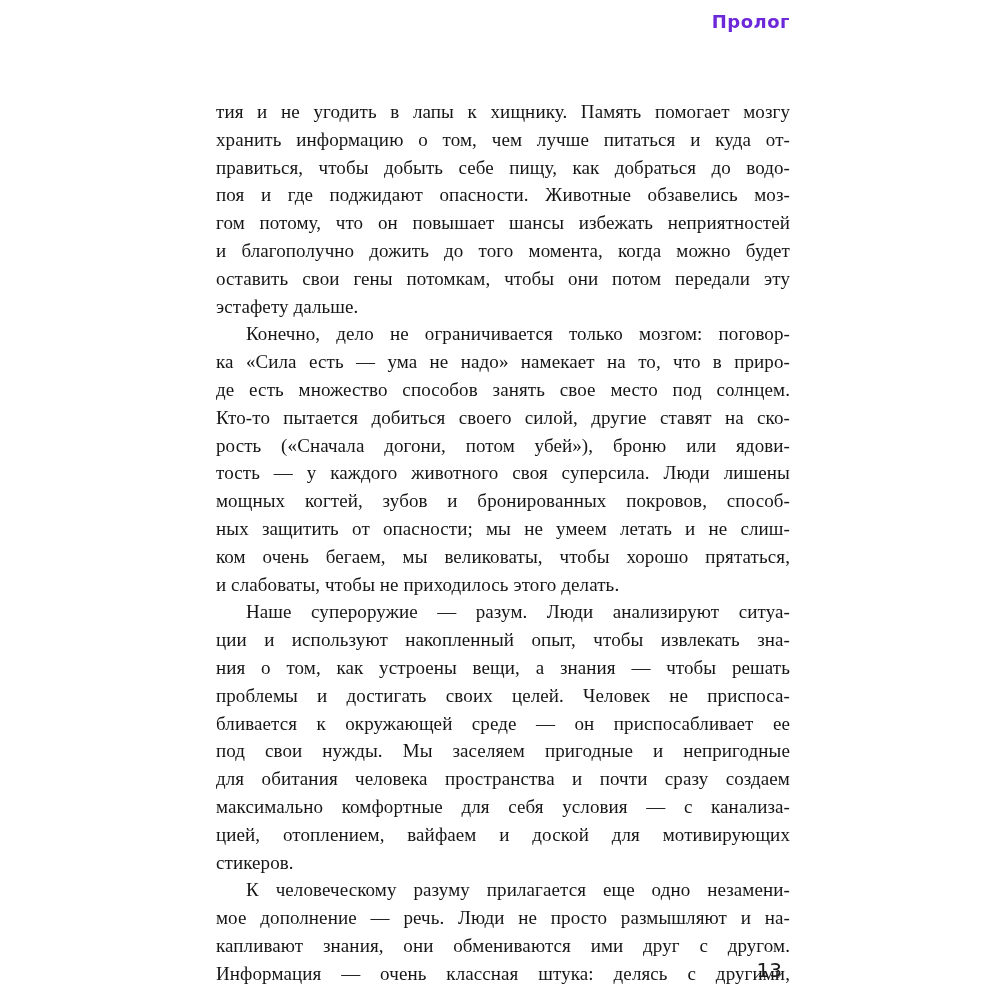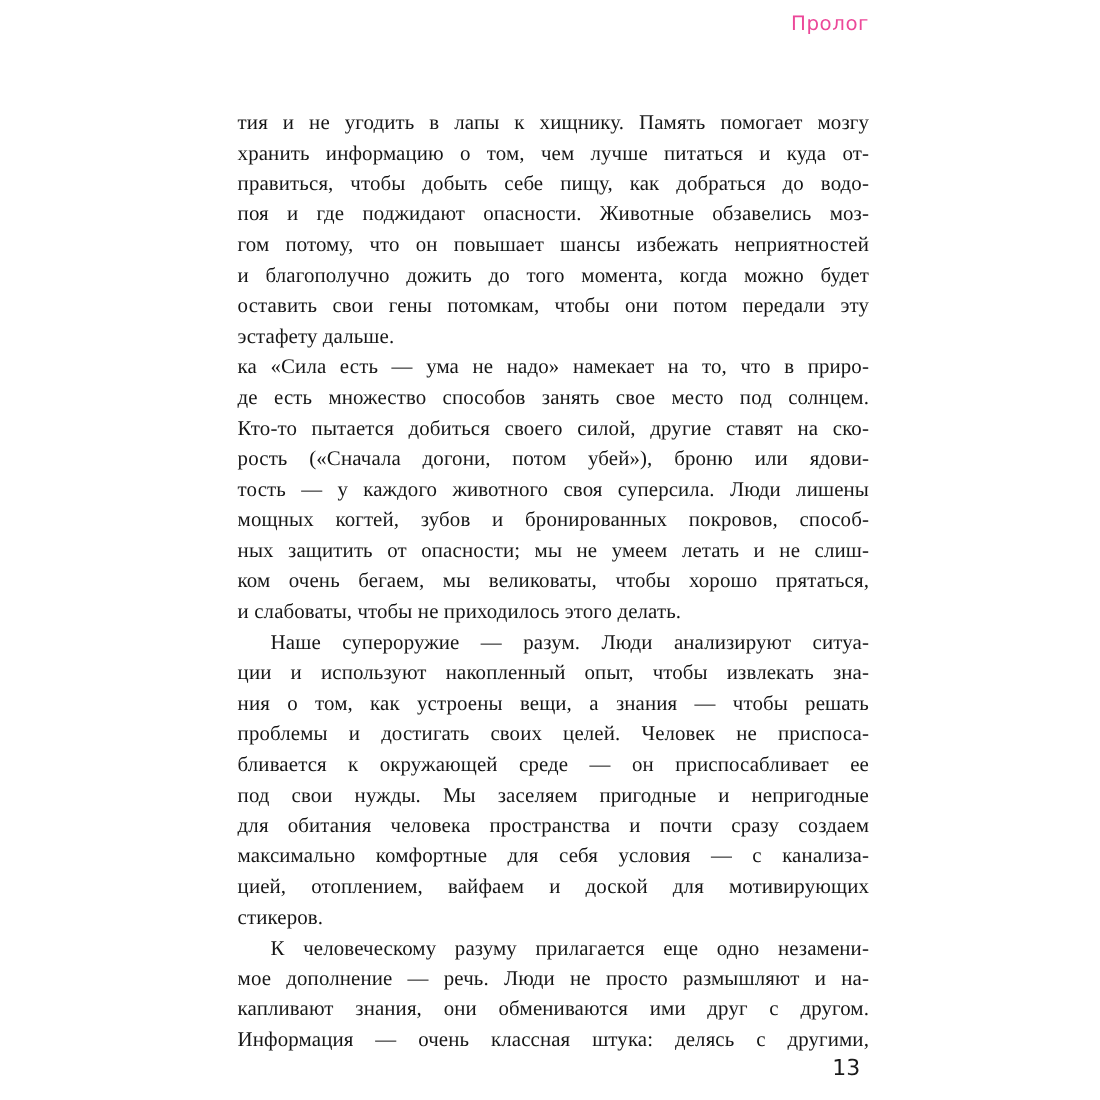--- a/index.html
+++ b/index.html
@@ -9,24 +9,24 @@
     height: 1000px;
     background: #ffffff;
     overflow: hidden;
     font-family: "Liberation Serif", "DejaVu Serif", serif;
   }
   .running-header {
     position: absolute;
     top: 11px;
     right: 210px;
     font-family: "DejaVu Sans", "Liberation Sans", sans-serif;
-    font-weight: 400;
+    font-weight: 700;
     font-size: 18px;
     letter-spacing: 0.5px;
-    color: #ec4899;
+    color: #6d28d9;
   }
   .page-text {
     position: absolute;
     top: 55px;
     left: 216px;
     width: 574px;
     font-size: 19px;
     line-height: 27.8px;
     color: #161616;
     letter-spacing: 0.1px;
@@ -61,20 +61,21 @@
         <div class="line">тия и не угодить в лапы к хищнику. Память помогает мозгу</div>
         <div class="line">хранить информацию о том, чем лучше питаться и куда от-</div>
         <div class="line">правиться, чтобы добыть себе пищу, как добраться до водо-</div>
         <div class="line">поя и где поджидают опасности. Животные обзавелись моз-</div>
         <div class="line">гом потому, что он повышает шансы избежать неприятностей</div>
         <div class="line">и благополучно дожить до того момента, когда можно будет</div>
         <div class="line">оставить свои гены потомкам, чтобы они потом передали эту</div>
         <div class="line flush">эстафету дальше.</div>
       </div>
       <div class="paragraph">
+        <div class="line indent">Конечно, дело не ограничивается только мозгом: поговор-</div>
         <div class="line">ка «Сила есть — ума не надо» намекает на то, что в приро-</div>
         <div class="line">де есть множество способов занять свое место под солнцем.</div>
         <div class="line">Кто-то пытается добиться своего силой, другие ставят на ско-</div>
         <div class="line">рость («Сначала догони, потом убей»), броню или ядови-</div>
         <div class="line">тость — у каждого животного своя суперсила. Люди лишены</div>
         <div class="line">мощных когтей, зубов и бронированных покровов, способ-</div>
         <div class="line">ных защитить от опасности; мы не умеем летать и не слиш-</div>
         <div class="line">ком очень бегаем, мы великоваты, чтобы хорошо прятаться,</div>
         <div class="line flush">и слабоваты, чтобы не приходилось этого делать.</div>
       </div>

